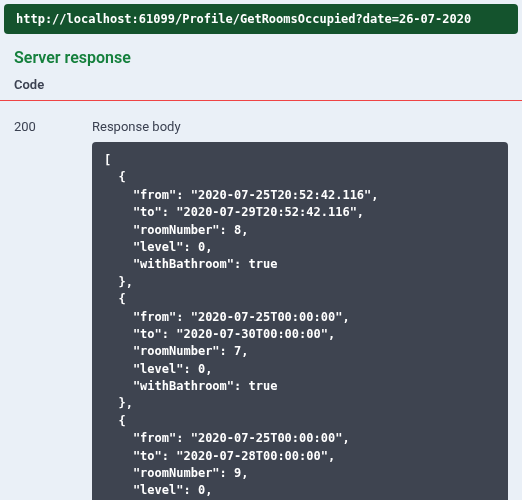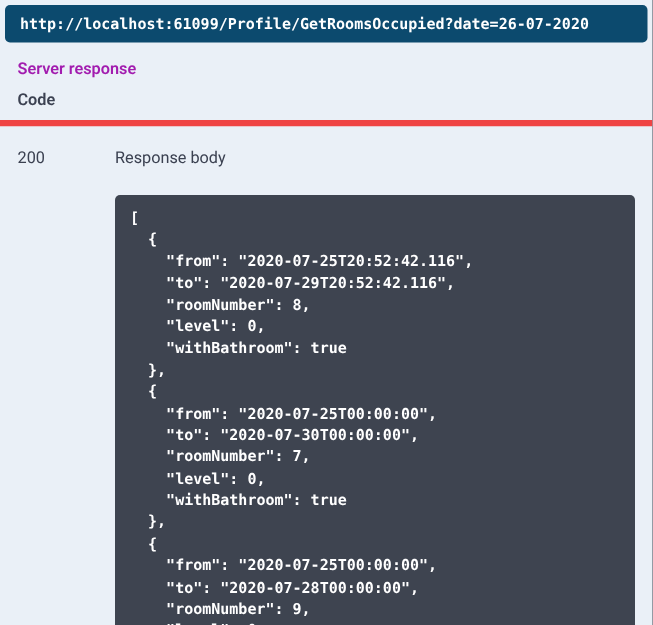--- a/index.html
+++ b/index.html
@@ -10,41 +10,41 @@
     body {
       font-family: -apple-system, BlinkMacSystemFont, "Segoe UI", Roboto, sans-serif;
       background: #eaf0f7;
       width: 522px;
       height: 500px;
       overflow: hidden;
       font-size: 13px;
       color: #3b4151;
     }
     .url-bar {
-      background: #0c4a6e;
+      background: #14532d;
       color: #ffffff;
       padding: 8px 12px;
       font-family: "Consolas", "Monaco", monospace;
       font-size: 12px;
       font-weight: 600;
       border-radius: 4px;
       margin: 4px 4px 0 4px;
       white-space: nowrap;
       overflow: hidden;
     }
     .section-label {
       padding: 14px 14px 10px 14px;
       font-weight: 600;
-      color: #a21caf;
-      font-size: 13px;
+      color: #15803d;
+      font-size: 16px;
     }
     .headers-row {
       display: flex;
       padding: 0 14px 8px 14px;
-      border-bottom: 5px solid #ef4444;
+      border-bottom: 1px solid #ef4444;
       font-weight: 600;
       color: #3b4151;
       font-size: 13px;
     }
     .col-code {
       width: 78px;
       flex-shrink: 0;
     }
     .col-details {
       flex: 1;
@@ -58,21 +58,21 @@
       flex-shrink: 0;
       font-size: 13px;
       color: #3b4151;
     }
     .details-col {
       flex: 1;
     }
     .body-label {
       font-size: 13px;
       color: #3b4151;
-      margin-bottom: 22px;
+      margin-bottom: 8px;
     }
     .json-block {
       background: #3e4450;
       color: #ffffff;
       padding: 10px 12px;
       border-radius: 4px;
       font-family: "Consolas", "Monaco", monospace;
       font-size: 12px;
       line-height: 1.45;
       white-space: pre;

